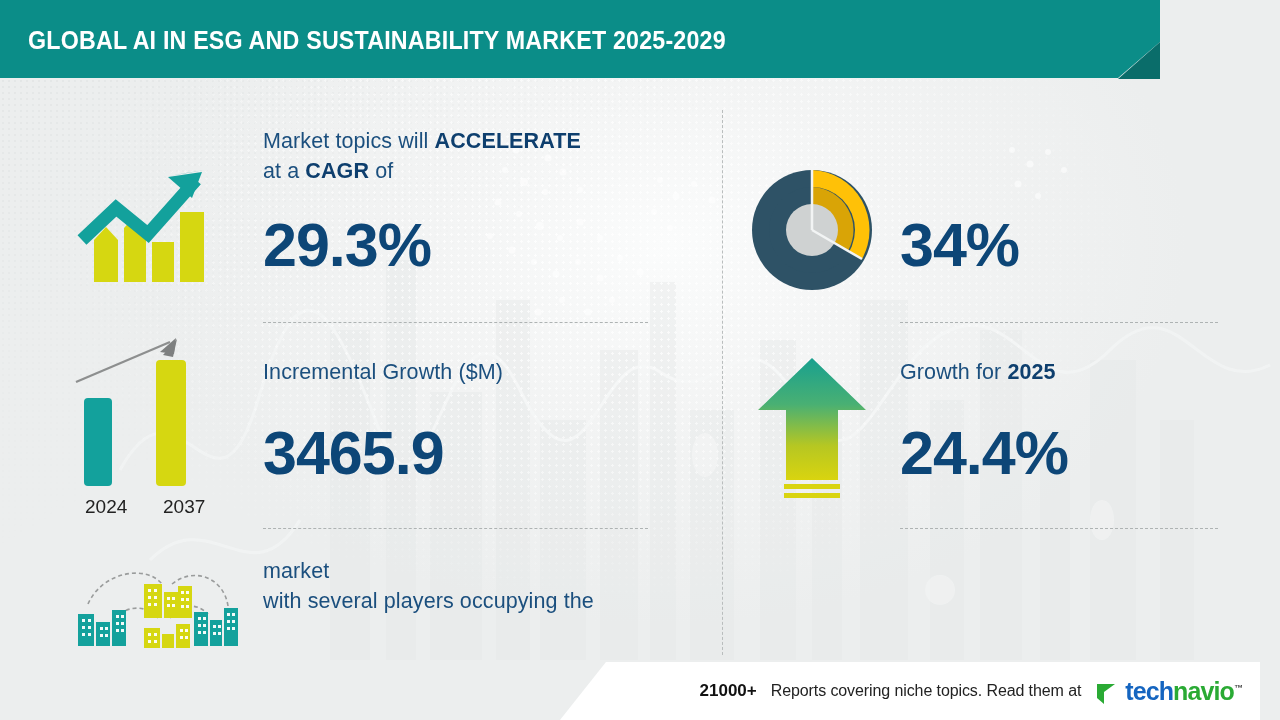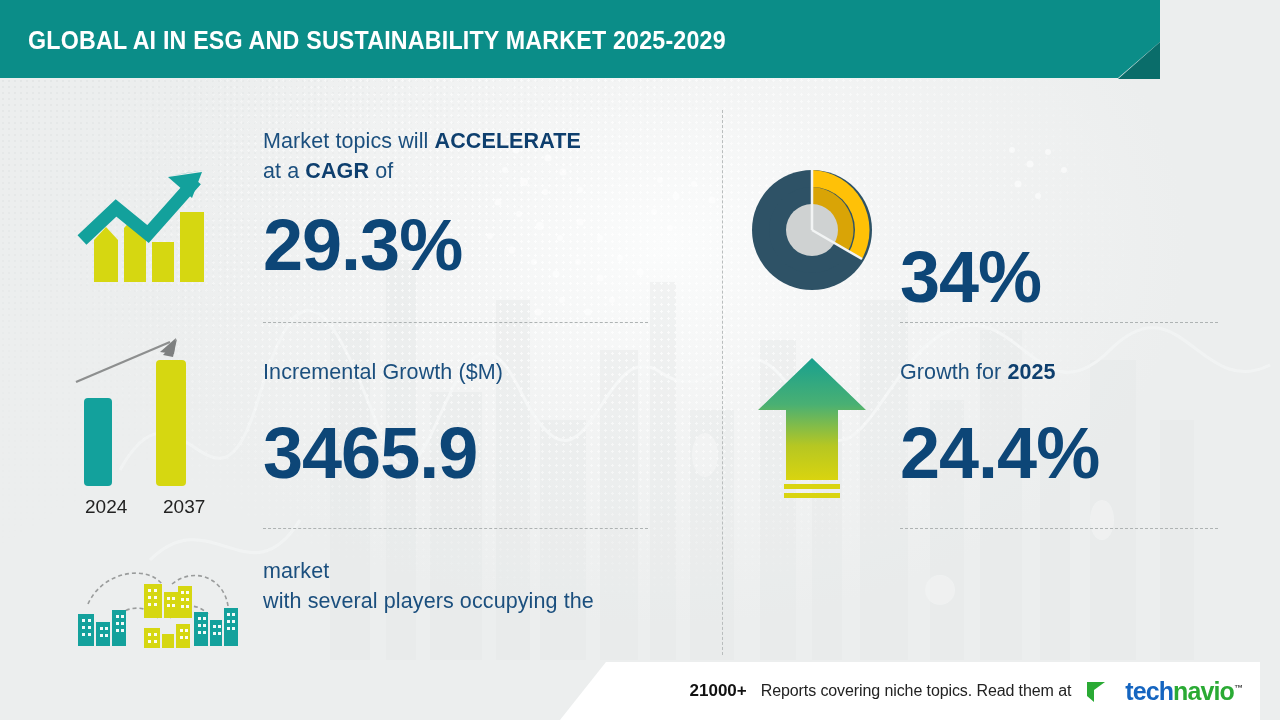--- a/index.html
+++ b/index.html
@@ -85,21 +85,21 @@
     font-size:21.5px;
     line-height:30px;
     font-family:"Liberation Sans", sans-serif;
     letter-spacing:.1px;
   }
   .label b { color:#0e3f6e; font-weight:bold; }
 
   .bignum {
     color:#0d4677;
     font-weight:bold;
-    font-size:72px;
+    font-size:61px;
     line-height:82px;
     letter-spacing:-1px;
     font-family:"Liberation Sans", sans-serif;
     text-align:right;
   }
 
   
   #footer {
     position:absolute; left:0; bottom:0; width:1260px; height:58px;
     z-index:8;
@@ -109,21 +109,21 @@
     background:#ffffff;
     clip-path:polygon(46px 0, 700px 0, 700px 58px, 0 58px);
   }
   #footer-inner {
     position:absolute; right:0; bottom:0; width:700px; height:58px;
     display:flex; align-items:center; justify-content:flex-end;
     gap:14px; padding-right:18px;
   }
   #footer-count { font-size:17px; font-weight:bold; color:#111; }
   #footer-text { font-size:16px; color:#222; letter-spacing:-.1px; }
-  #tn-logo { display:flex; align-items:center; gap:18px; }
+  #tn-logo { display:flex; align-items:flex-end; gap:8px; }
   #tn-word { font-size:25px; font-weight:bold; letter-spacing:-.9px; }
   #tn-tech { color:#1565c0; }
   #tn-navio { color:#2aaa34; }
   #tn-tm { font-size:9px; color:#444; vertical-align:super; }
 
   .icon-wrap { position:absolute; }
   .yearlbl {
     position:absolute; font-size:19px; color:#222;
     font-family:"Liberation Sans", sans-serif;
   }
@@ -357,21 +357,21 @@
       <circle cx="64" cy="64" r="60" fill="#2e5266"></circle>
       <path d="M64 64 L64 4 A60 60 0 0 1 114 93 Z" fill="#ffc107"></path>
       <circle cx="64" cy="64" r="43" fill="#2e5266"></circle>
       <path d="M64 64 L64 21 A43 43 0 0 1 100 85 Z" fill="#d9a406"></path>
       <circle cx="64" cy="64" r="26" fill="#cfd2d2"></circle>
       <line x1="64" y1="4" x2="64" y2="64" stroke="#f2f4f4" stroke-width="2.5"></line>
       <line x1="64" y1="64" x2="114" y2="93" stroke="#f2f4f4" stroke-width="2.5"></line>
     </svg>
   </div>
 
-  <div class="row bignum" style="left:900px; top:204px;margin-top:32px;">34%</div>
+  <div class="row bignum" style="left:900px; top:204px;">34%</div>
 
   <div class="icon-wrap" style="left:754px; top:352px; width:120px; height:156px;">
     <svg viewBox="0 0 120 156" width="120" height="156">
       <defs>
         <linearGradient id="arrGrad" x1="0" y1="0" x2="0" y2="1">
           <stop offset="0%" stop-color="#18a08f"></stop>
           <stop offset="38%" stop-color="#49b073"></stop>
           <stop offset="72%" stop-color="#b6c722"></stop>
           <stop offset="100%" stop-color="#d9d40f"></stop>
         </linearGradient>

